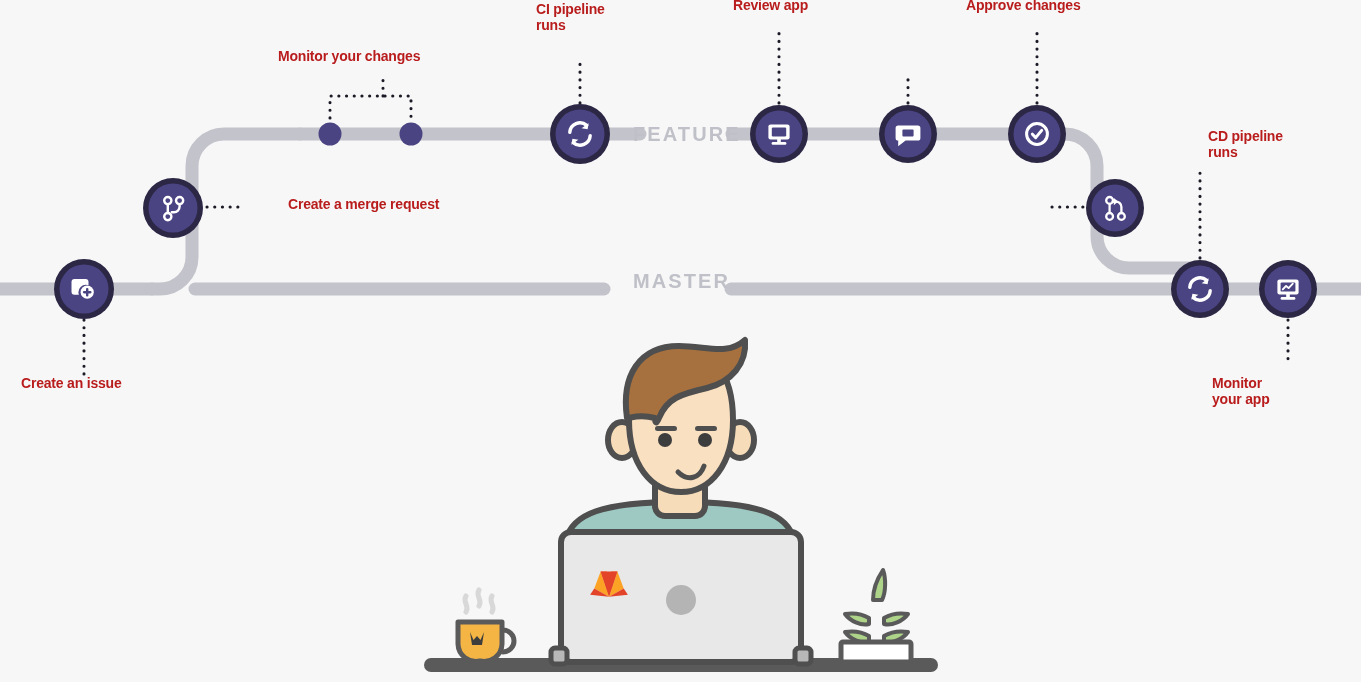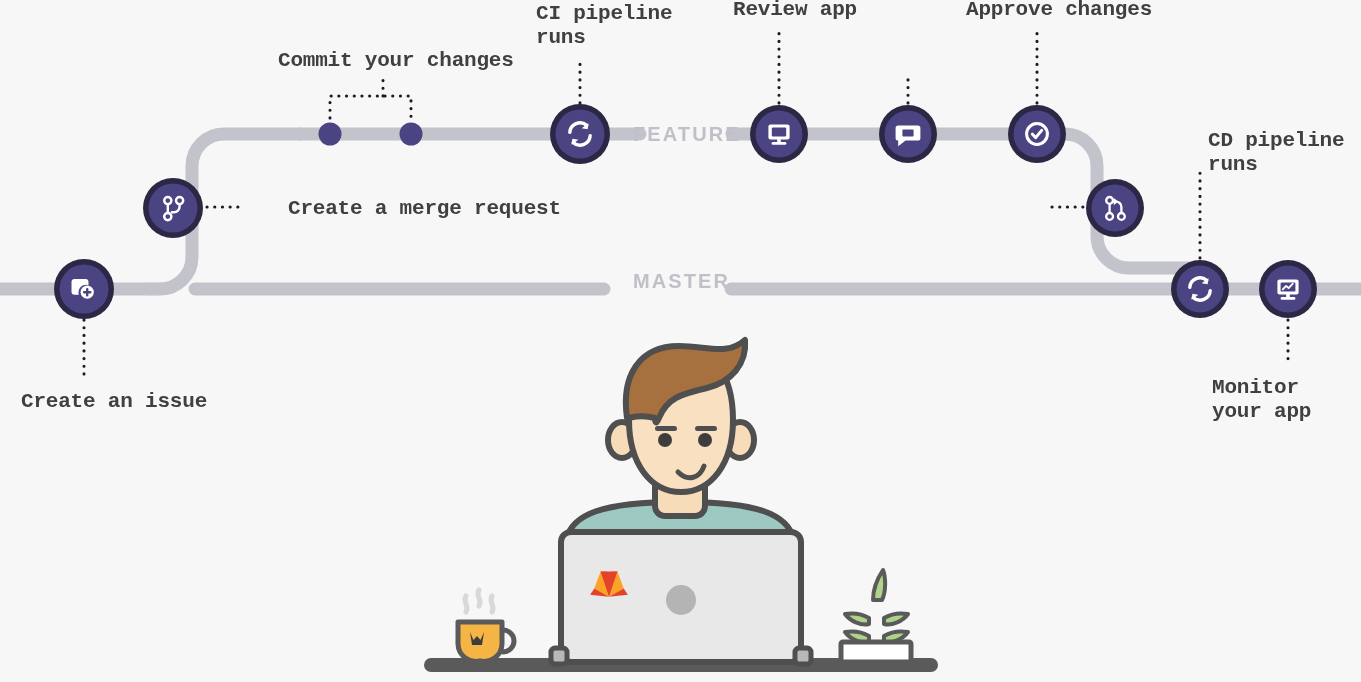--- a/index.html
+++ b/index.html
@@ -9,27 +9,27 @@
     background:#f7f7f7;
     font-family:"Liberation Sans", sans-serif;
     overflow:hidden;
     position:relative;
   }
   #stage{position:absolute;inset:0;}
   #stage svg{position:absolute;top:0;left:0;}
 
   .label{
     position:absolute;
-    color:#404040;
+    color:#b91c1c;
     font-weight:bold;
-    font-size:21px;
+    font-size:14px;
     line-height:1.12;
     letter-spacing:-0.2px;
     white-space:pre;
-    font-family:Liberation Mono, monospace;
+    font-family:Liberation Sans, sans-serif;
   }
   .label.left{text-align:left;}
 
   .branch-name{
     position:absolute;
     color:#bfc0c8;
     font-weight:bold;
     font-size:20px;
     letter-spacing:2.1px;
     font-family:"Liberation Sans", sans-serif;
@@ -279,34 +279,34 @@
           <path d="M0,16 l14,-8 l4,6 z" fill="#e24329"></path>
           <path d="M0,16 l-8,-24 l16,0 z" fill="#e24329"></path>
         </g>
       </g>
     </g>
   </svg>
 
   <div class="branch-name" style="left:633px;top:123px;">FEATURE</div>
   <div class="branch-name" style="left:633px;top:270px;">MASTER</div>
 
-  <div class="label left" style="left:278px;top:49px;">Commit your changes</div>
+  <div class="label left" style="left:278px;top:49px;">Monitor your changes</div>
 
   <div class="label left" style="left:536px;top:2px;">CI pipeline
 runs</div>
 
   <div class="label left" style="left:733px;top:-2px;">Review app</div>
 
 
   <div class="label left" style="left:966px;top:-2px;">Approve changes</div>
 
   <div class="label left" style="left:1208px;top:129px;">CD pipeline
 runs</div>
 
   <div class="label left" style="left:248px;top:197px;margin-left:40px;">Create a merge request</div>
 
 
-  <div class="label left" style="left:21px;top:390px;">Create an issue</div>
+  <div class="label left" style="left:21px;top:376px;">Create an issue</div>
 
   <div class="label left" style="left:1212px;top:376px;">Monitor
 your app</div>
 
 </div>
 
 </body></html>

